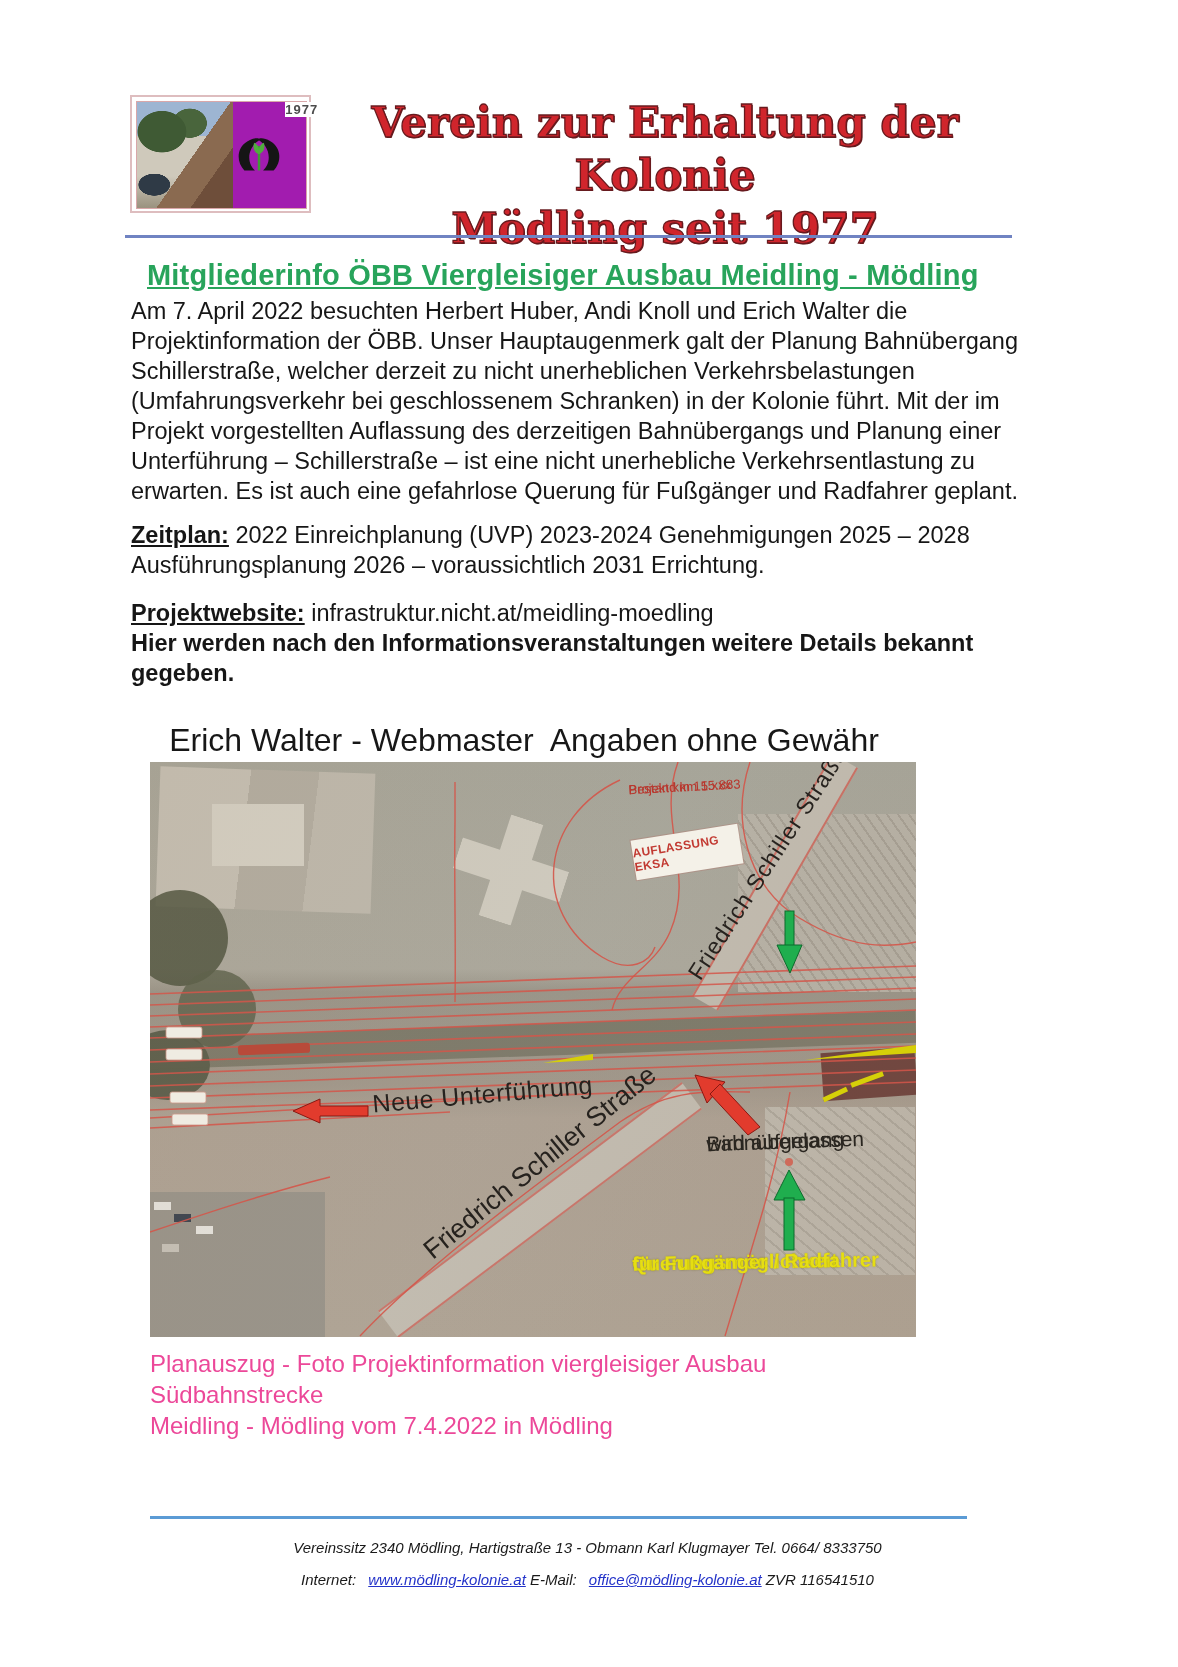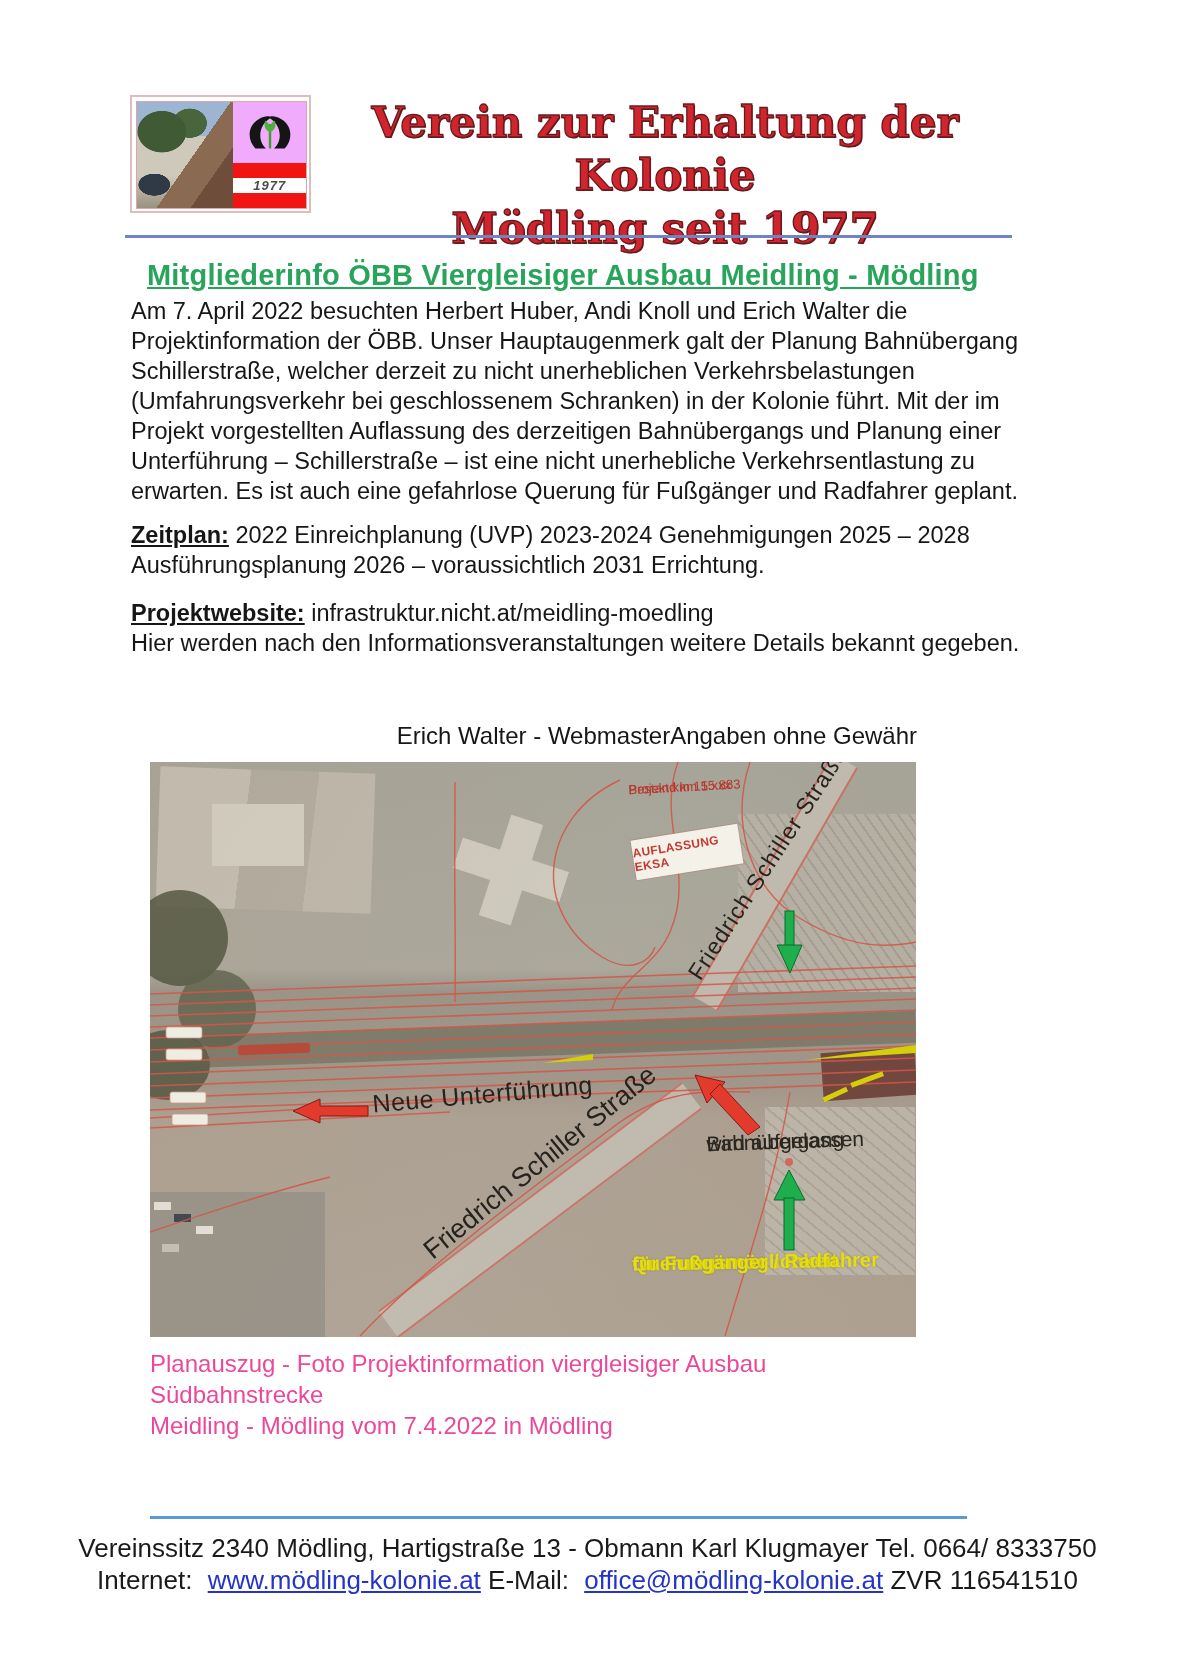--- a/index.html
+++ b/index.html
@@ -10,21 +10,21 @@
   .logo{position:absolute;left:130px;top:95px;width:181px;height:118px;
         border:2px solid #debdbf;background:#fff;padding:4px;box-sizing:border-box;}
   .logo-inner{width:100%;height:100%;border:1px solid #d9a7a9;display:flex;}
   .logo-photo{width:57%;height:100%;
     background:
       radial-gradient(ellipse 26px 18px at 18% 78%, #2f3a46 0 60%, transparent 62%),
       radial-gradient(ellipse 40px 34px at 26% 28%, #3f5a34 0 60%, transparent 62%),
       radial-gradient(ellipse 28px 24px at 55% 20%, #49653c 0 60%, transparent 62%),
       linear-gradient(125deg, transparent 55%, #8a6a50 55% 75%, #6e4e3a 75%),
       linear-gradient(to bottom, #9db5d2 0 32%, #cfc9bb 32% 70%, #9a927f 100%);}
-  .logo-right{width:43%;height:100%;background:#f0abfc;display:flex;flex-direction:column;font-style:italic;}
+  .logo-right{width:43%;height:100%;background:#a21caf;display:flex;}
   .logo-emblem{flex:1;display:flex;align-items:center;justify-content:center;}
   .logo-emblem svg{width:52px;height:44px;}
   .stripe{height:15px;}
   .stripe.red{background:#f21313;}
   .stripe.white{background:#fff;display:flex;align-items:center;justify-content:center;
       font-size:13px;font-weight:bold;color:#4c4c4c;letter-spacing:1px;}
 
   .masthead-title{position:absolute;left:318px;top:96px;width:694px;text-align:center;
       font-family:"DejaVu Serif","Liberation Serif",serif;font-weight:bold;
       color:var(--title-red);-webkit-text-stroke:1.3px var(--title-outline);
@@ -34,23 +34,23 @@
   .rule-top{position:absolute;left:125px;top:235px;width:887px;height:3px;background:var(--rule-blue);}
 
   
   .doc-heading{position:absolute;left:131px;top:243px;margin:16px;font-size:29px;font-weight:bold;
       color:var(--heading-green);text-decoration:underline;letter-spacing:.2px;}
   .bodytext{position:absolute;left:131px;margin:0;width:930px;font-size:23.5px;line-height:30px;color:#161616;}
   .p-intro{top:296px;}
   .p-zeitplan{top:520px;}
   .p-website{top:598px;}
   .lead{font-weight:bold;text-decoration:underline;}
-  .block{display:block;}
+  .block{display:block;font-weight:bold;}
   .byline{position:absolute;left:131px;top:722px;width:786px;display:flex;
-      justify-content:flex-end;font-size:24px;}
+      justify-content:center;font-size:32px;gap:16px;}
 
   
   .figure{position:absolute;left:150px;top:762px;width:766px;height:575px;overflow:hidden;
       background:linear-gradient(to bottom,#a9a89c 0%,#aeab9f 36%,#9c978b 40%,#a39a8d 56%,#b0a496 62%,#b2a798 100%);}
   .figure *{position:absolute;box-sizing:border-box;}
   .m-bldg-tl{left:8px;top:8px;width:215px;height:140px;transform:rotate(2deg);
       background:linear-gradient(95deg,#c8c3b7 0 40%,#b5b0a4 40% 70%,#c1bcb0 70%);}
   .m-bldg-tl2{left:62px;top:42px;width:92px;height:62px;background:#d8d4c8;}
   .m-tree1{left:-18px;top:128px;width:96px;height:96px;border-radius:50%;background:#4f5540;opacity:.85;}
   .m-tree2{left:28px;top:208px;width:78px;height:78px;border-radius:50%;background:#5a604a;opacity:.8;}
@@ -91,21 +91,21 @@
   .lbl-querung{left:482px;top:488px;width:310px;text-align:center;font-size:20px;line-height:22px;
       font-weight:bold;color:var(--map-yellow-text);transform:rotate(-1deg);
       text-shadow:0 0 2px rgba(110,100,0,.45);}
   .lbl-street-bottom{left:230px;top:385px;width:320px;font-size:27px;transform:rotate(-39deg);text-align:center;}
 
   
   .caption{position:absolute;left:150px;top:1348px;width:766px;text-align:left;
       font-size:24px;line-height:31px;color:#ec4899;}
   .rule-footer{position:absolute;left:150px;top:1516px;width:817px;height:3px;background:var(--footer-rule-blue);}
   .footer{position:absolute;left:30px;top:1532px;width:1115px;text-align:center;
-      font-size:26px;line-height:32px;color:#1a1a1a;}
+      font-size:15px;line-height:32px;color:#1a1a1a;font-style:italic;}
   .footer a{color:var(--link-blue);text-decoration:underline;margin-left:8px;}
 </style>
 </head>
 <body>
 
 <div class="page">
 
   <div class="logo">
     <div class="logo-inner">
       <div class="logo-photo"></div>

